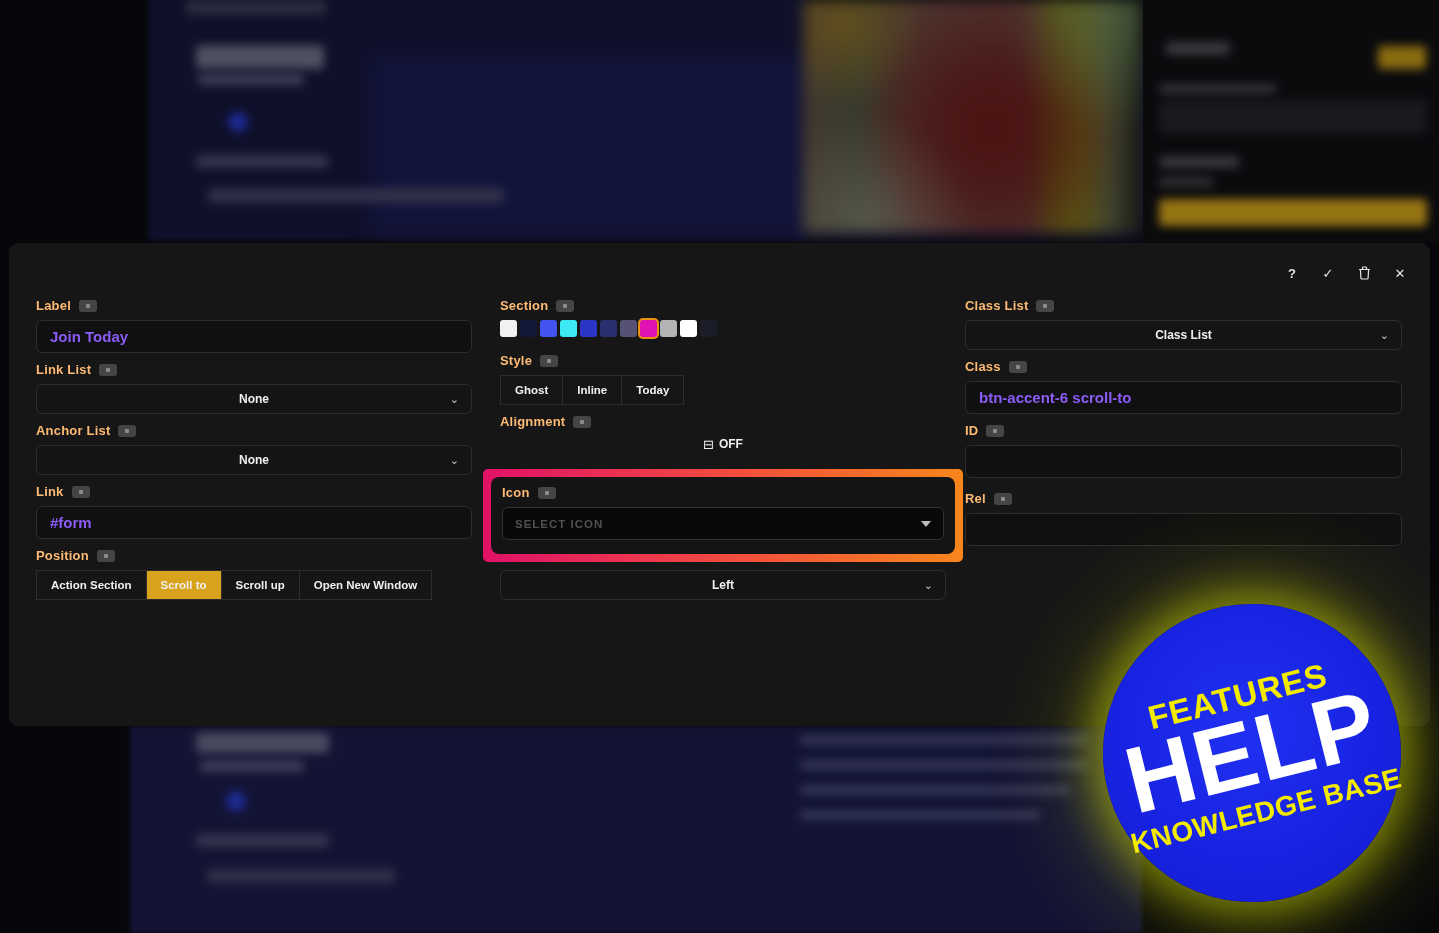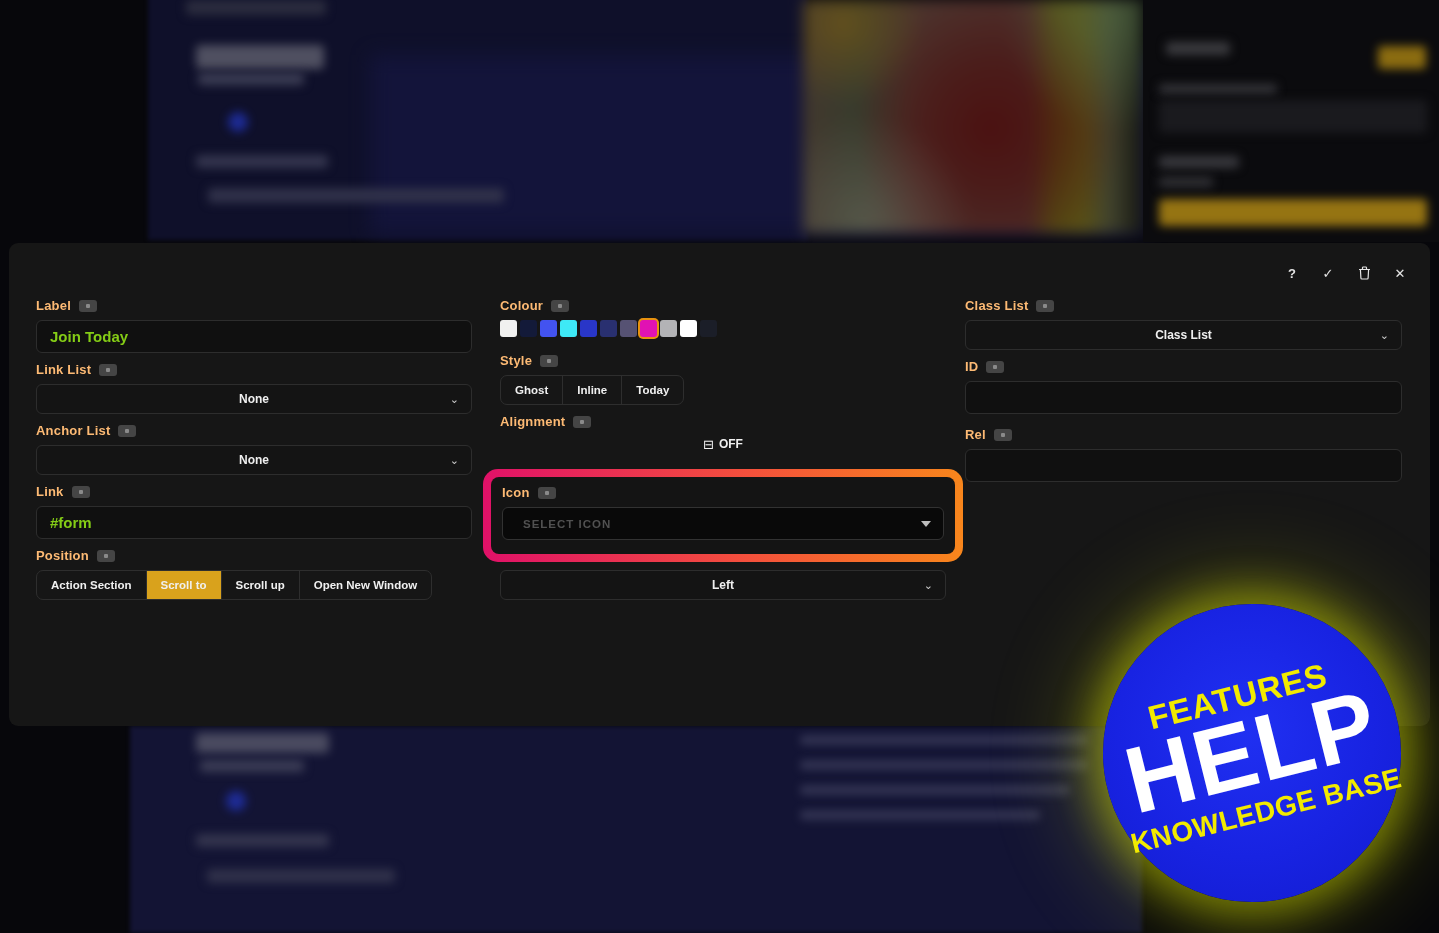--- a/index.html
+++ b/index.html
@@ -48,32 +48,32 @@
   .col3 { left:956px; width:437px; }
 
   .field { margin-bottom:9px; }
   .field-label { display:flex; align-items:center; gap:8px; margin-bottom:7px; }
   .field-label span.lbl { color:#fdba74; font-size:13px; font-weight:700; letter-spacing:.2px; }
   .vid-ic { width:18px; height:12px; background:#454545; border-radius:3px; position:relative; }
   .vid-ic::after { content:""; position:absolute; left:7px; top:4px; width:4px; height:4px; background:#8a8a8a; border-radius:1px; }
 
   .text-input {
     width:100%; height:33px; background:#101010; border:1px solid #2d2d2d; border-radius:6px;
-    color:#84cc16; font-size:15px; font-weight:700; padding:0 13px;
+    color:#8b5cf6; font-size:15px; font-weight:700; padding:0 13px;
     font-family:"Liberation Sans","DejaVu Sans",sans-serif; outline:none;
   }
   .select {
     width:100%; height:30px; background:#141414; border:1px solid #2d2d2d; border-radius:6px;
     display:flex; align-items:center; justify-content:center; position:relative; cursor:pointer;
   }
   .select .sel-val { color:#efefef; font-size:12px; font-weight:700; }
   .select .caret { position:absolute; right:12px; color:#cfcfcf; font-size:11px; line-height:1; }
 
   
-  .seg { display:inline-flex; border-radius:7px; overflow:hidden; border:1px solid #2e2e2e; }
+  .seg { display:inline-flex; border-radius:0; overflow:hidden; border:1px solid #2e2e2e; }
   .seg-btn {
     height:28px; display:flex; align-items:center; padding:0 14px;
     color:#f0f0f0; font-size:11.5px; font-weight:700; background:transparent;
     border:none; border-left:1px solid #2e2e2e; cursor:pointer;
     font-family:"Liberation Sans","DejaVu Sans",sans-serif; white-space:nowrap;
   }
   .seg-btn:first-child { border-left:none; }
   .seg-btn.selected { background:#d9a21c;text-align:center; }
 
   
@@ -83,26 +83,26 @@
 
   
   .align-toggle { display:flex; align-items:center; justify-content:center; gap:5px;
     height:26px; color:#f0f0f0; font-size:12px; font-weight:700; cursor:pointer; }
   .align-glyph { font-size:13px; font-weight:400; }
 
   
   .icon-highlight {
     position:relative; z-index:3; margin:3px -17px -9px -17px; padding:8px;
     background:linear-gradient(90deg,#e01168 0%,#f4503c 55%,#f8861c 100%);
-    border-radius:15px;
+    border-radius:5px;
   }
   .icon-highlight-inner { background:#141414; border-radius:8px; padding:8px 11px 14px 11px; }
   .icon-select {
     width:100%; height:33px; background:#090909; border:1px solid #323232; border-radius:6px;
-    display:flex; align-items:center; position:relative; cursor:pointer; padding:0 20px;
+    display:flex; align-items:center; position:relative; cursor:pointer; padding:0 12px;
   }
   .icon-select .placeholder { color:#515151; font-size:11.5px; font-weight:700; letter-spacing:1px; }
   .icon-select .tri { position:absolute; right:12px; width:0; height:0;
     border-left:5px solid transparent; border-right:5px solid transparent; border-top:6px solid #bdbdbd; }
   .icon-pos-label { position:relative; z-index:1; margin-top:-15px; }
   .icon-pos-select { margin-top:8px; }
 
   
   .badge {
     position:absolute; left:1103px; top:604px; width:298px; height:298px; border-radius:50%;
@@ -208,21 +208,21 @@
         <button class="seg-btn selected">Scroll to</button>
         <button class="seg-btn">Scroll up</button>
         <button class="seg-btn">Open New Window</button>
       </div>
     </div>
   </div>
 
   <div class="col col2">
     <div class="field" style="margin-bottom:16px;">
       <div class="field-label">
-        <span class="lbl">Colour</span>
+        <span class="lbl">Section</span>
         <span class="vid-ic"></span>
       </div>
       <div class="swatches">
         <span class="swatch" style="background: rgb(241, 241, 239);"></span>
         <span class="swatch" style="background: rgb(19, 26, 57);"></span>
         <span class="swatch" style="background: rgb(67, 83, 240);"></span>
         <span class="swatch" style="background: rgb(62, 233, 246);"></span>
         <span class="swatch" style="background: rgb(41, 54, 200);"></span>
         <span class="swatch" style="background: rgb(41, 48, 112);"></span>
         <span class="swatch" style="background: rgb(86, 82, 115);"></span>
@@ -284,20 +284,27 @@
       <div class="field-label">
         <span class="lbl">Class List</span>
         <span class="vid-ic"></span>
       </div>
       <div class="select">
         <span class="sel-val">Class List</span>
         <span class="caret">⌄</span>
       </div>
     </div>
 
+    <div class="field">
+      <div class="field-label">
+        <span class="lbl">Class</span>
+        <span class="vid-ic"></span>
+      </div>
+      <input class="text-input" type="text" value="btn-accent-6 scroll-to" style="">
+    </div>
 
     <div class="field">
       <div class="field-label">
         <span class="lbl">ID</span>
         <span class="vid-ic"></span>
       </div>
       <input class="text-input" type="text" value="" style="">
     </div>
 
     <div class="field" style="margin-top:13px;">

